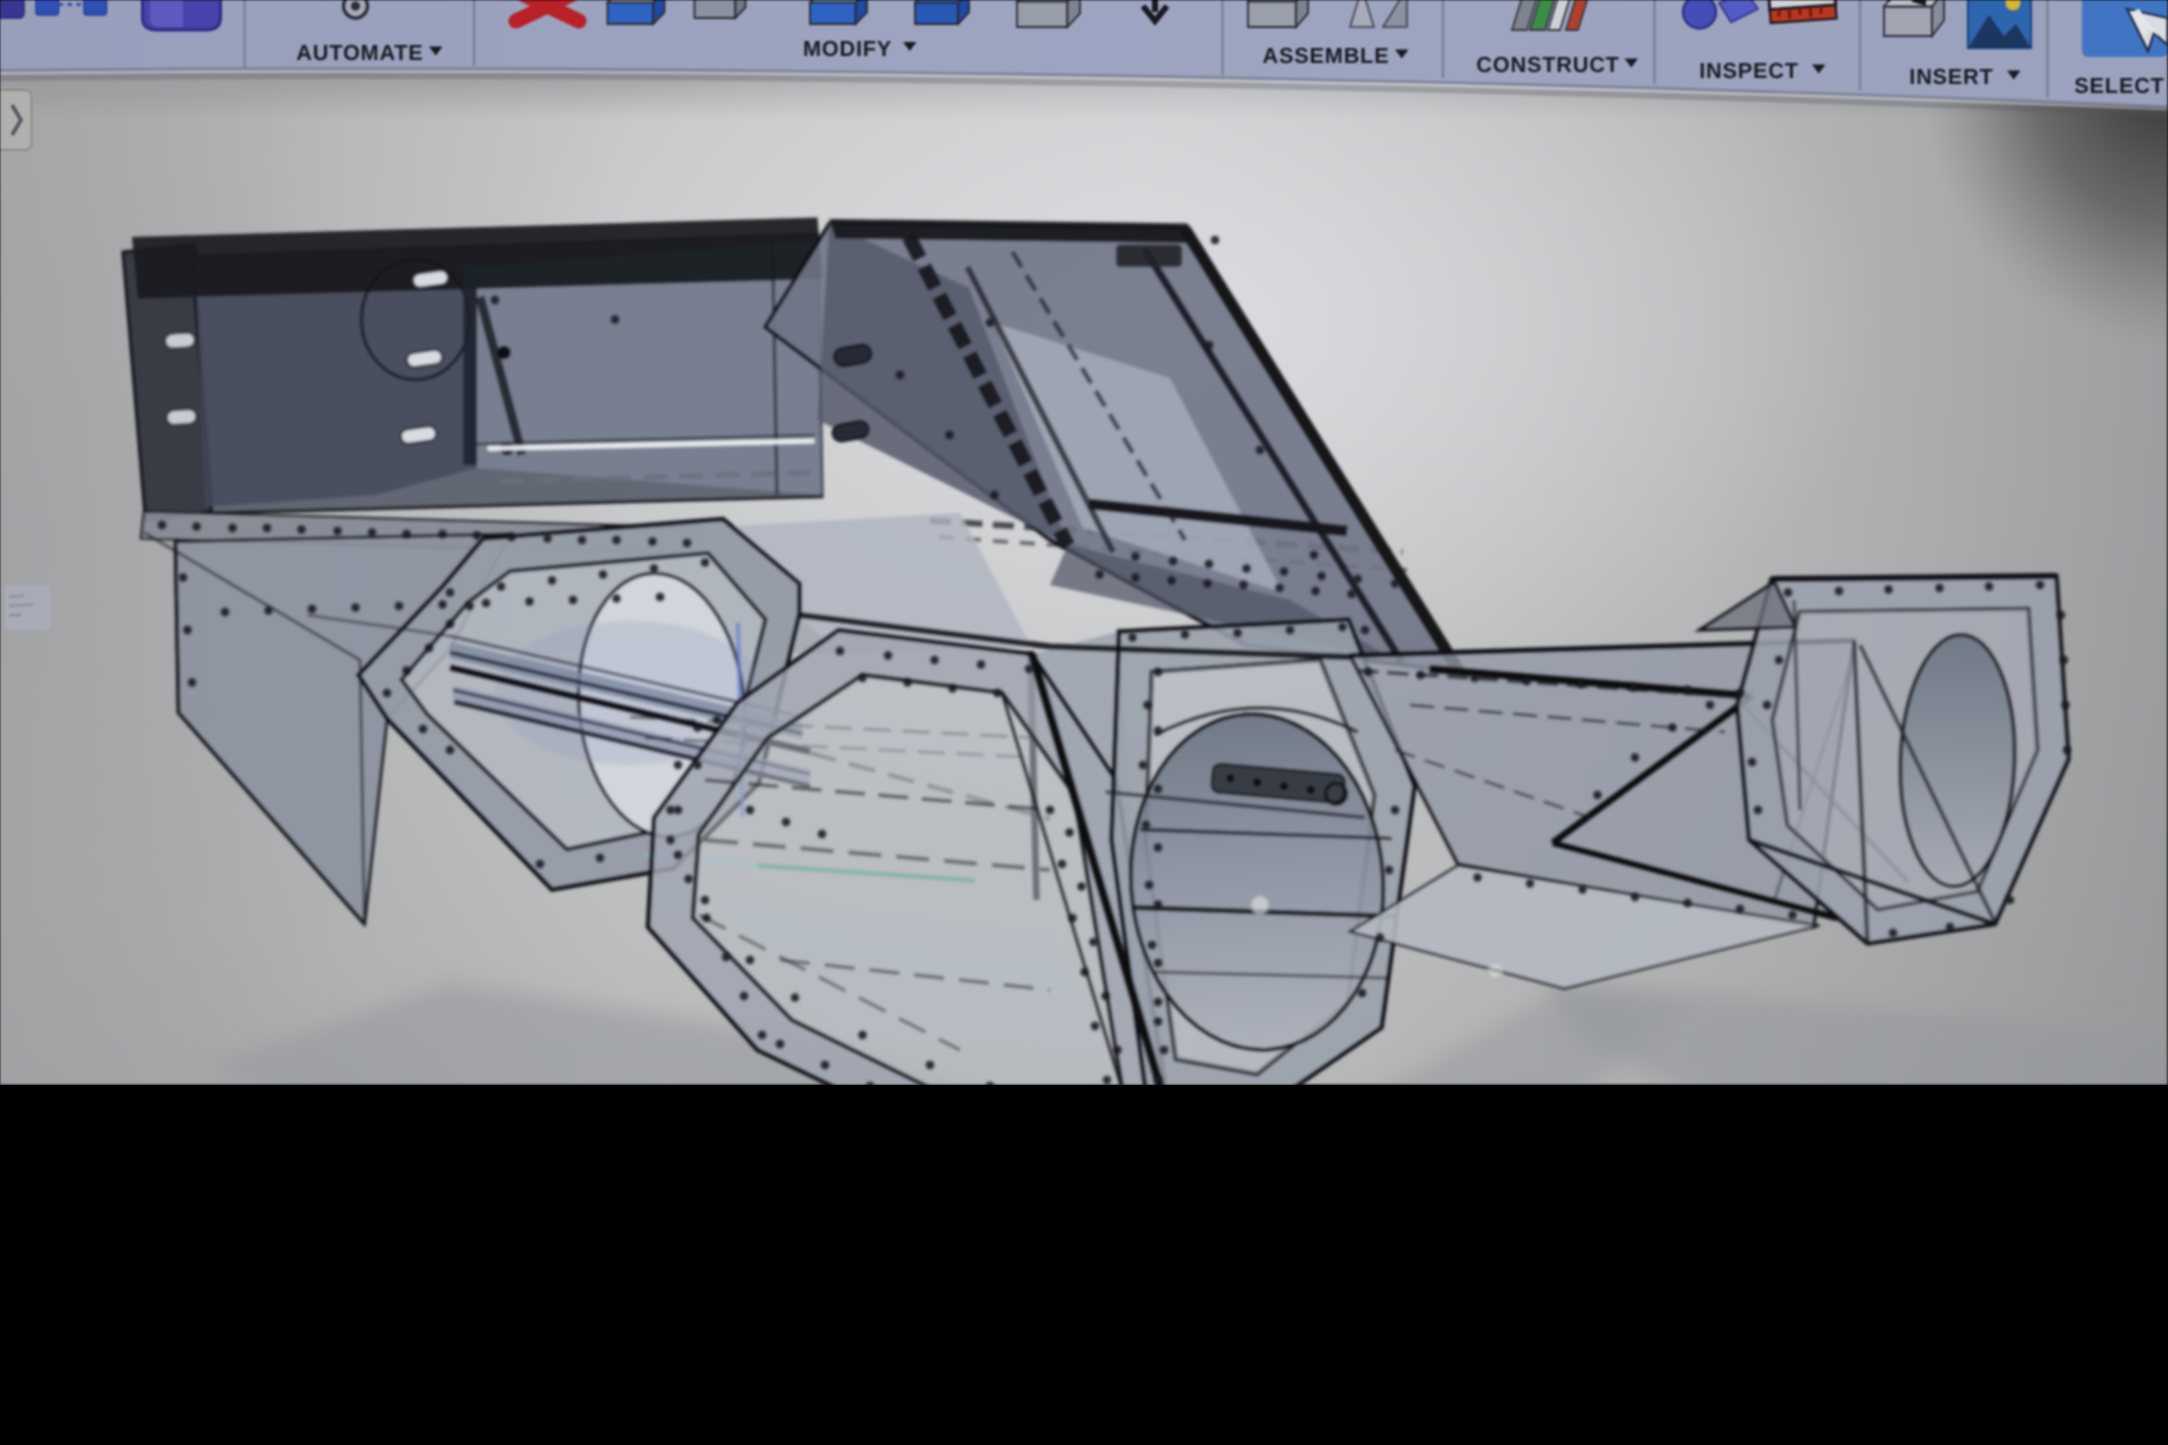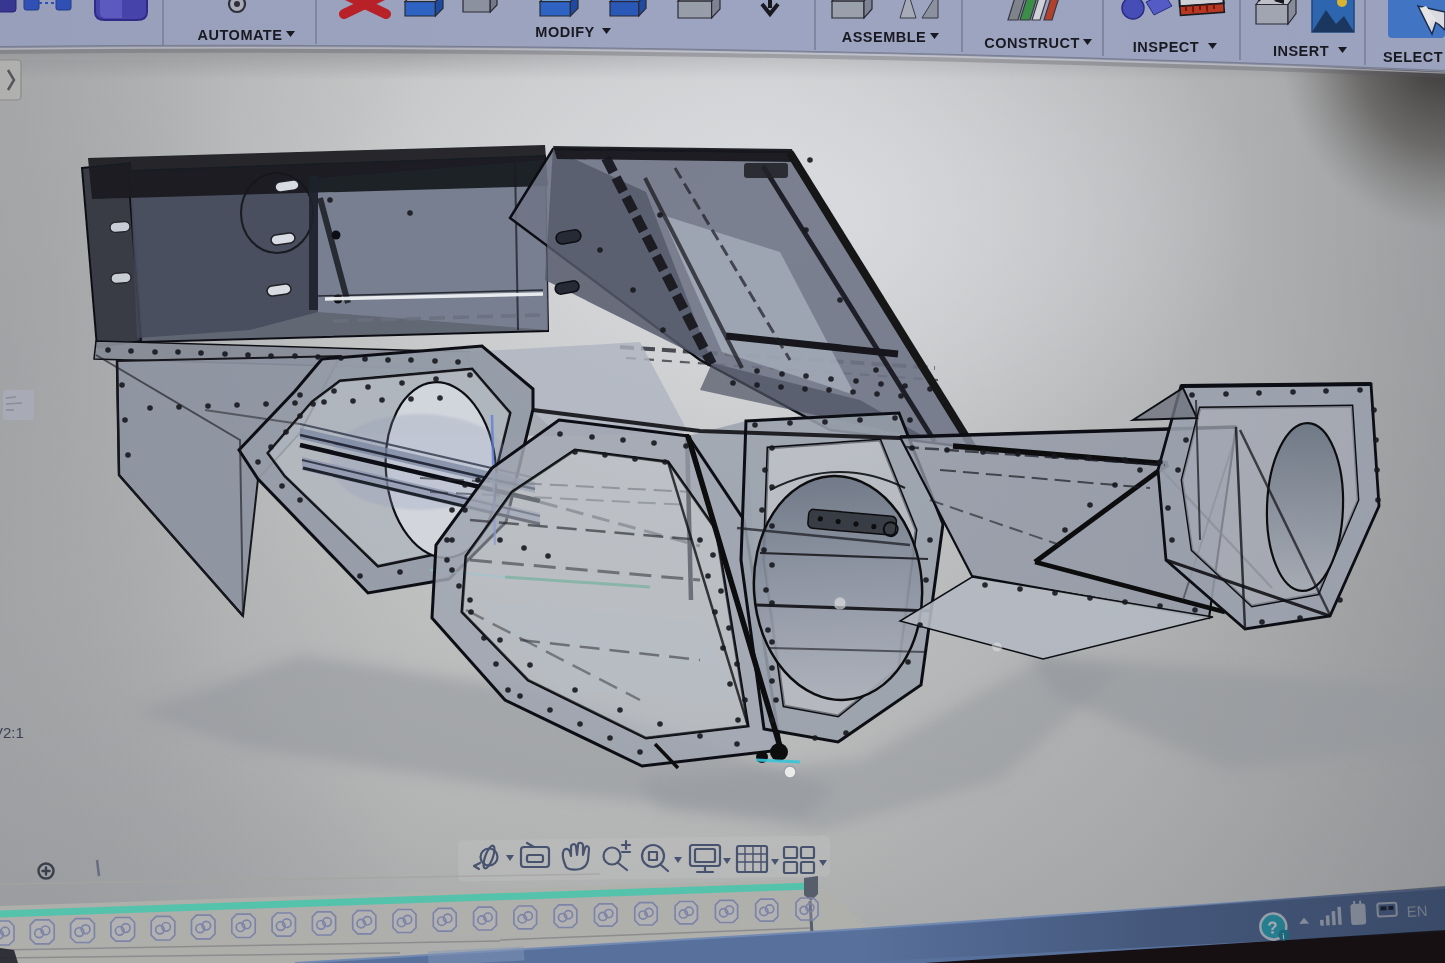--- a/index.html
+++ b/index.html
@@ -1,14 +1,14 @@
 <!DOCTYPE html>
 <html><head><meta charset="utf-8"><title>f</title><style>
 html,body{margin:0;padding:0;background:#000;}
-#wrap{position:relative;width:1445px;height:963px;overflow:hidden;font-family:"Liberation Sans",sans-serif;filter:blur(0.55px);}
+#wrap{position:relative;width:1445px;height:723px;overflow:hidden;font-family:"Liberation Sans",sans-serif;filter:blur(0.55px);}
 </style></head><body>
 <div id="wrap">
 <svg width="1445" height="963" viewBox="0 0 1445 963">
 <defs>
 <radialGradient id="bg" cx="0.55" cy="0.22" r="0.95">
  <stop offset="0" stop-color="#d3d4d7"></stop>
           <stop offset="0.4" stop-color="#c3c4c4"></stop>
  <stop offset="0.72" stop-color="#b2b3b3"></stop>
           <stop offset="1" stop-color="#9da0a2"></stop>
 </radialGradient>

